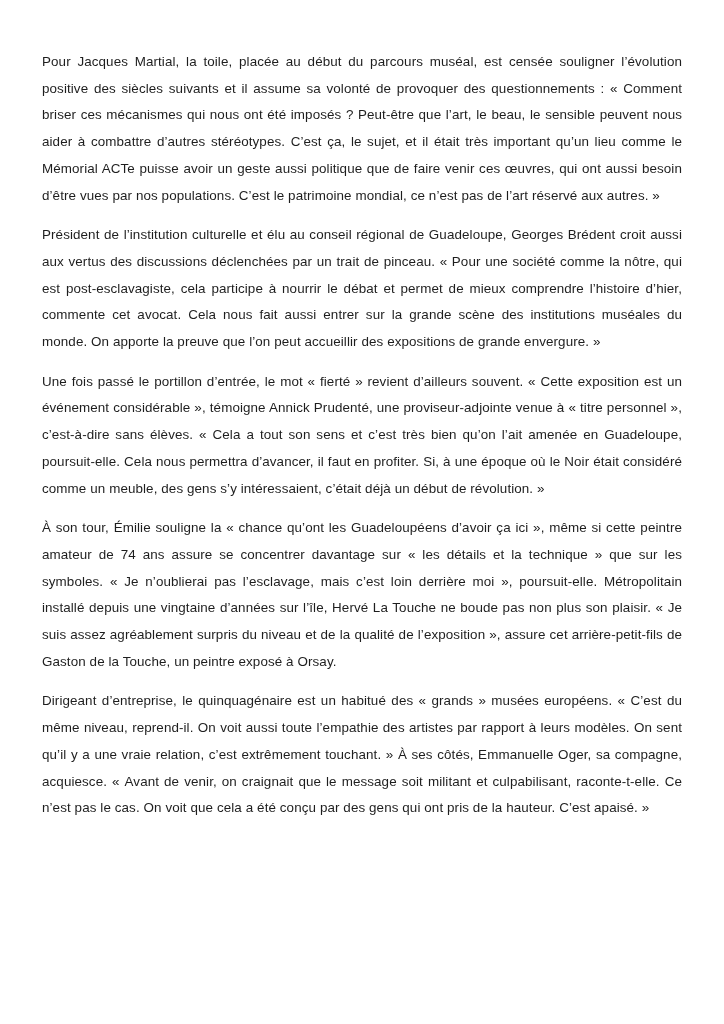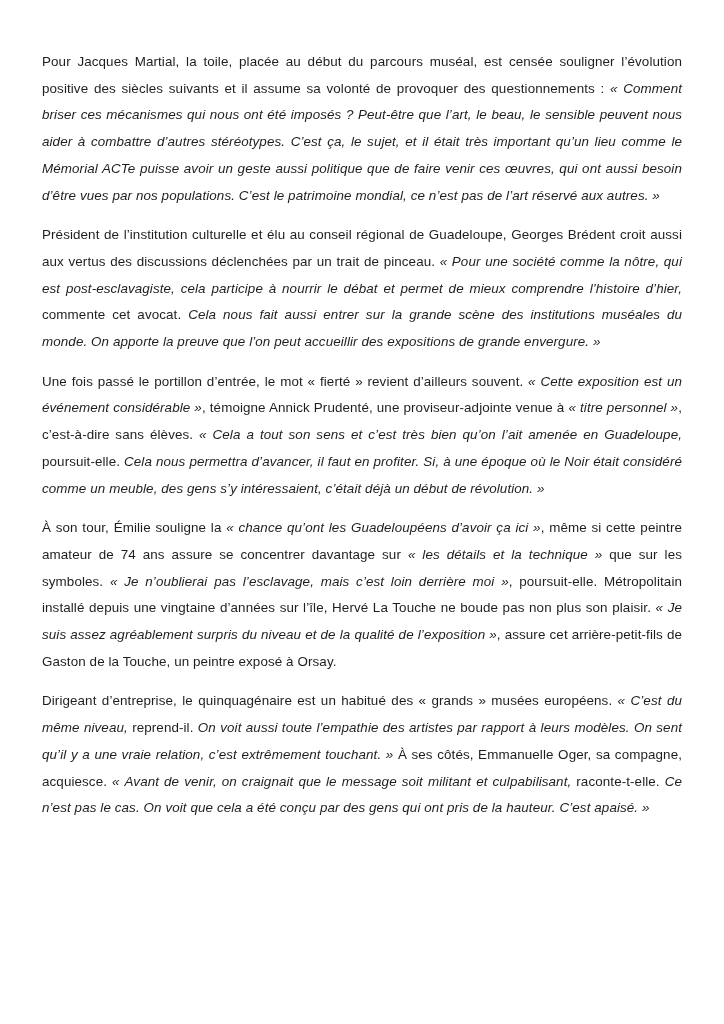--- a/index.html
+++ b/index.html
@@ -24,21 +24,21 @@
   }
   .article p {
     margin: 0 0 13px 0;
     font-size: 13.4px;
     line-height: 26.7px;
     text-align: justify;
     text-justify: inter-word;
     letter-spacing: 0.1px;
   }
   .seg-normal { font-style: normal; margin-top: 40px; }
-  .seg-italic { font-style: italic; }
+  .seg-italic { }
 </style>
 </head>
 <body>
 
 <div class="page">
   <main class="article" id="article">
       <p><span class="seg-normal">Pour Jacques Martial, la toile, placée au début du parcours muséal, est censée souligner l’évolution positive des siècles suivants et il assume sa volonté de provoquer des questionnements&nbsp;: </span><span class="seg-italic">«&nbsp;Comment briser ces mécanismes qui nous ont été imposés&nbsp;? Peut-être que l’art, le beau, le sensible peuvent nous aider à combattre d’autres stéréotypes. C’est ça, le sujet, et il était très important qu’un lieu comme le Mémorial ACTe puisse avoir un geste aussi politique que de faire venir ces œuvres, qui ont aussi besoin d’être vues par nos populations. C’est le patrimoine mondial, ce n’est pas de l’art réservé aux autres.&nbsp;»</span></p>
       <p><span class="seg-normal">Président de l’institution culturelle et élu au conseil régional de Guadeloupe, Georges Brédent croit aussi aux vertus des discussions déclenchées par un trait de pinceau. </span><span class="seg-italic">«&nbsp;Pour une société comme la nôtre, qui est post-esclavagiste, cela participe à nourrir le débat et permet de mieux comprendre l’histoire d’hier, </span><span class="seg-normal">commente cet avocat. </span><span class="seg-italic">Cela nous fait aussi entrer sur la grande scène des institutions muséales du monde. On apporte la preuve que l’on peut accueillir des expositions de grande envergure.&nbsp;»</span></p>
       <p><span class="seg-normal">Une fois passé le portillon d’entrée, le mot «&nbsp;fierté&nbsp;» revient d’ailleurs souvent. </span><span class="seg-italic">«&nbsp;Cette exposition est un événement considérable&nbsp;»</span><span class="seg-normal">, témoigne Annick Prudenté, une proviseur-adjointe venue à </span><span class="seg-italic">«&nbsp;titre personnel&nbsp;»</span><span class="seg-normal">, c’est-à-dire sans élèves. </span><span class="seg-italic">«&nbsp;Cela a tout son sens et c’est très bien qu’on l’ait amenée en Guadeloupe, </span><span class="seg-normal">poursuit-elle. </span><span class="seg-italic">Cela nous permettra d’avancer, il faut en profiter. Si, à une époque où le Noir était considéré comme un meuble, des gens s’y intéressaient, c’était déjà un début de révolution.&nbsp;»</span></p>
       <p><span class="seg-normal">À son tour, Émilie souligne la </span><span class="seg-italic">«&nbsp;chance qu’ont les Guadeloupéens d’avoir ça ici&nbsp;»</span><span class="seg-normal">, même si cette peintre amateur de 74 ans assure se concentrer davantage sur </span><span class="seg-italic">«&nbsp;les détails et la technique&nbsp;»</span><span class="seg-normal"> que sur les symboles. </span><span class="seg-italic">«&nbsp;Je n’oublierai pas l’esclavage, mais c’est loin derrière moi&nbsp;»</span><span class="seg-normal">, poursuit-elle. Métropolitain installé depuis une vingtaine d’années sur l’île, Hervé La Touche ne boude pas non plus son plaisir. </span><span class="seg-italic">«&nbsp;Je suis assez agréablement surpris du niveau et de la qualité de l’exposition&nbsp;»</span><span class="seg-normal">, assure cet arrière-petit-fils de Gaston de la Touche, un peintre exposé à Orsay.</span></p>

